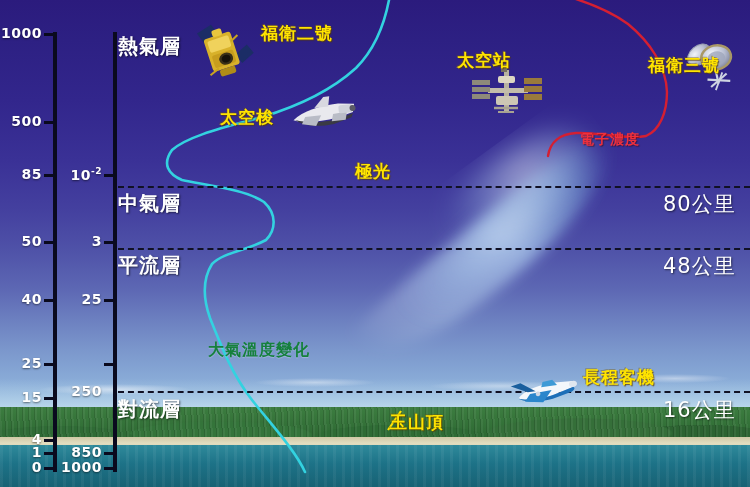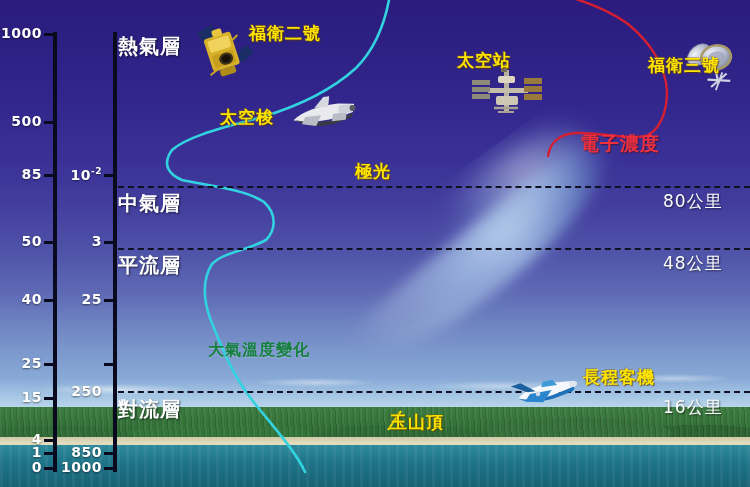--- a/index.html
+++ b/index.html
@@ -57,26 +57,26 @@
              text-align:right;white-space:nowrap;letter-spacing:.5px;
              text-shadow:0 1px 2px rgba(0,0,0,.5);}
   .ticklabel sup{font-size:9px;vertical-align:super;}
 
   
   .dashline{position:absolute;height:0;border-top:2px dashed #111124;}
 
   
   .layer-label{position:absolute;color:#ffffff;font-size:20px;font-weight:bold;
         white-space:nowrap;text-shadow:1px 1px 2px rgba(0,0,0,.6);letter-spacing:1px;}
-  .alt-label{position:absolute;color:#ffffff;font-size:17px;font-weight:normal;
+  .alt-label{position:absolute;color:#ffffff;font-size:21px;font-weight:normal;
         white-space:nowrap;text-shadow:1px 1px 2px rgba(0,0,0,.55);letter-spacing:1px;}
   .yellow-label{position:absolute;color:#ffe400;font-size:17px;font-weight:bold;
         white-space:nowrap;letter-spacing:1px;
         text-shadow:1px 1px 1px rgba(90,60,0,.8), -1px -1px 0 rgba(120,90,0,.4);}
-  .red-label{position:absolute;color:#f0303c;font-size:19px;font-weight:bold;
+  .red-label{position:absolute;color:#f0303c;font-size:14px;font-weight:bold;
         white-space:nowrap;letter-spacing:1px;text-shadow:1px 1px 1px rgba(60,0,0,.5);}
   .navy-label{position:absolute;color:#15803d;font-size:16px;font-weight:bold;
         white-space:nowrap;letter-spacing:1px;text-shadow:0 1px 1px rgba(255,255,255,.25);}
 
   
   .obj{position:absolute;}
 </style>
 </head>
 <body>
 
@@ -200,21 +200,21 @@
       <rect x="21" y="19" width="22" height="12" rx="2" fill="#f0d25c"></rect>
       <rect x="21" y="34" width="22" height="13" rx="2" fill="#c79d1e"></rect>
       <ellipse cx="34" cy="41" rx="7" ry="6" fill="#3a3018"></ellipse>
       <ellipse cx="34" cy="41" rx="4.5" ry="3.8" fill="#16120a"></ellipse>
       <rect x="24" y="50" width="16" height="7" rx="2" fill="#b08c18"></rect>
       <rect x="28" y="10" width="10" height="7" rx="2" fill="#e8c63e"></rect>
       <line x1="14" y1="52" x2="24" y2="48" stroke="#caa520" stroke-width="2"></line>
       <line x1="52" y1="22" x2="44" y2="26" stroke="#caa520" stroke-width="2"></line>
     </g>
   </svg>
-  <div class="yellow-label" style="left:249px;top:22px;">福衛二號</div>
+  <div class="yellow-label" style="left:261px;top:22px;">福衛二號</div>
 
   <svg class="obj" style="left:287px;top:95px;" width="74" height="38" viewBox="0 0 74 38">
     <g transform="rotate(-6 37 19)">
       <path d="M6,22 C16,14 34,10 52,10 L68,12 L66,20 L50,24 C32,27 14,26 6,22 Z" fill="#e9e9ee"></path>
       <path d="M8,22 C18,26 36,28 52,25 L66,21 L64,25 L46,30 C28,32 14,28 8,22 Z" fill="#3a3a44"></path>
       <path d="M28,12 L38,2 L44,2 L42,12 Z" fill="#d8d8e0"></path>
       <path d="M18,20 L34,20 L28,30 L14,27 Z" fill="#b9bcc6"></path>
       <path d="M46,20 L60,19 L58,27 L44,27 Z" fill="#b9bcc6"></path>
       <rect x="52" y="12" width="14" height="8" rx="2" fill="#cfd2da"></rect>
       <circle cx="66" cy="16" r="3" fill="#5a5a66"></circle>

